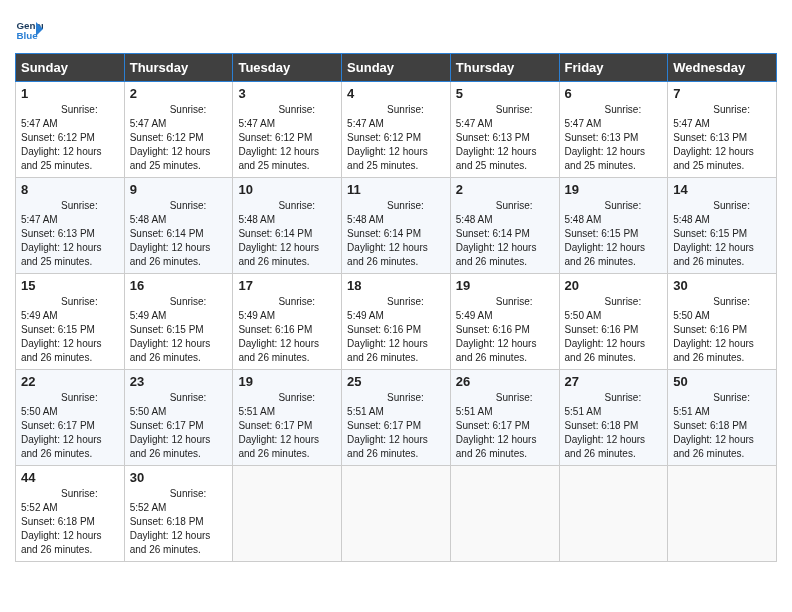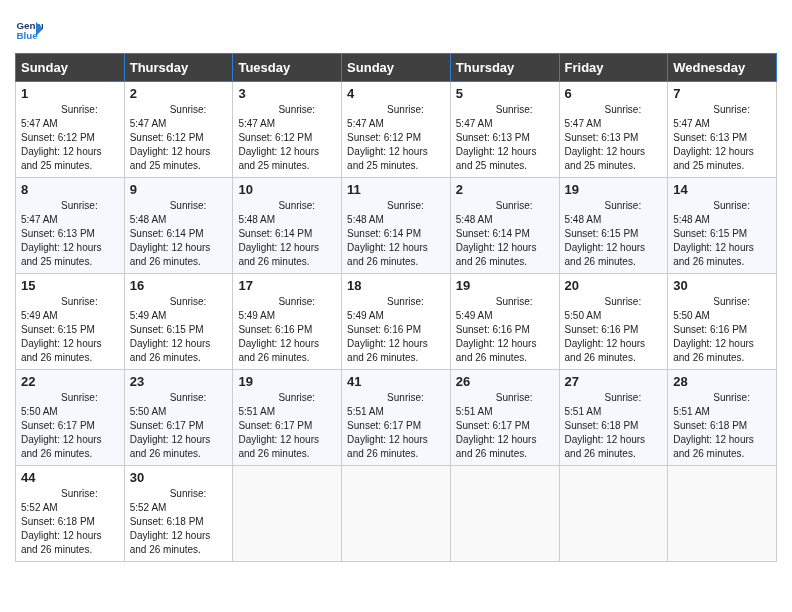--- a/index.html
+++ b/index.html
@@ -211,33 +211,33 @@
       </td>
         <td>
         <span class="day-num">23</span>
         <span class="day-info">Sunrise: 5:50 AM<br>Sunset: 6:17 PM<br>Daylight: 12 hours and 26 minutes.</span>
       </td>
         <td>
         <span class="day-num">19</span>
         <span class="day-info">Sunrise: 5:51 AM<br>Sunset: 6:17 PM<br>Daylight: 12 hours and 26 minutes.</span>
       </td>
         <td>
-        <span class="day-num">41</span>
+        <span class="day-num">25</span>
         <span class="day-info">Sunrise: 5:51 AM<br>Sunset: 6:17 PM<br>Daylight: 12 hours and 26 minutes.</span>
       </td>
         <td>
         <span class="day-num">26</span>
         <span class="day-info">Sunrise: 5:51 AM<br>Sunset: 6:17 PM<br>Daylight: 12 hours and 26 minutes.</span>
       </td>
         <td>
         <span class="day-num">27</span>
         <span class="day-info">Sunrise: 5:51 AM<br>Sunset: 6:18 PM<br>Daylight: 12 hours and 26 minutes.</span>
       </td>
         <td>
-        <span class="day-num">28</span>
+        <span class="day-num">50</span>
         <span class="day-info">Sunrise: 5:51 AM<br>Sunset: 6:18 PM<br>Daylight: 12 hours and 26 minutes.</span>
       </td>
       </tr>
       <tr>
         <td>
         <span class="day-num">44</span>
         <span class="day-info">Sunrise: 5:52 AM<br>Sunset: 6:18 PM<br>Daylight: 12 hours and 26 minutes.</span>
       </td>
         <td>
         <span class="day-num">30</span>

